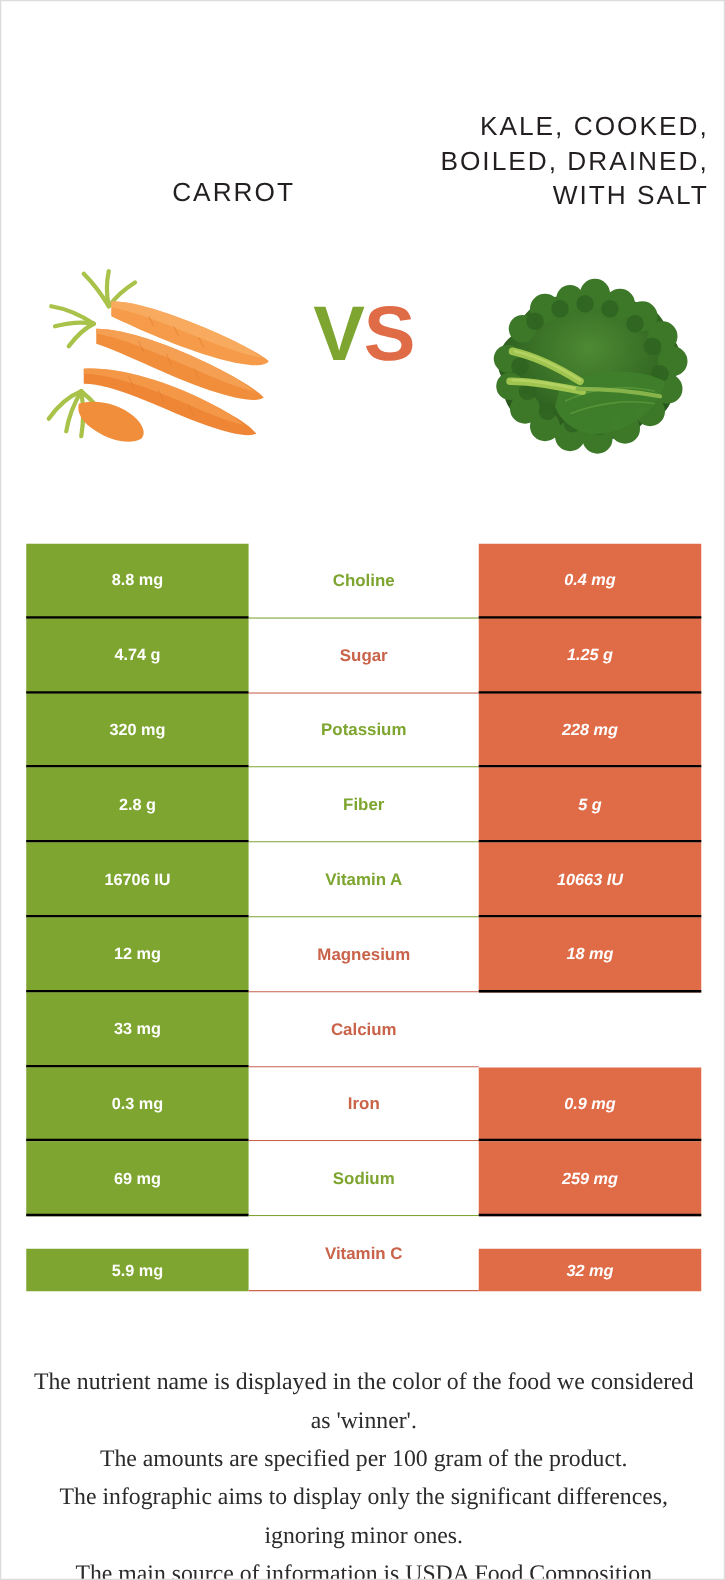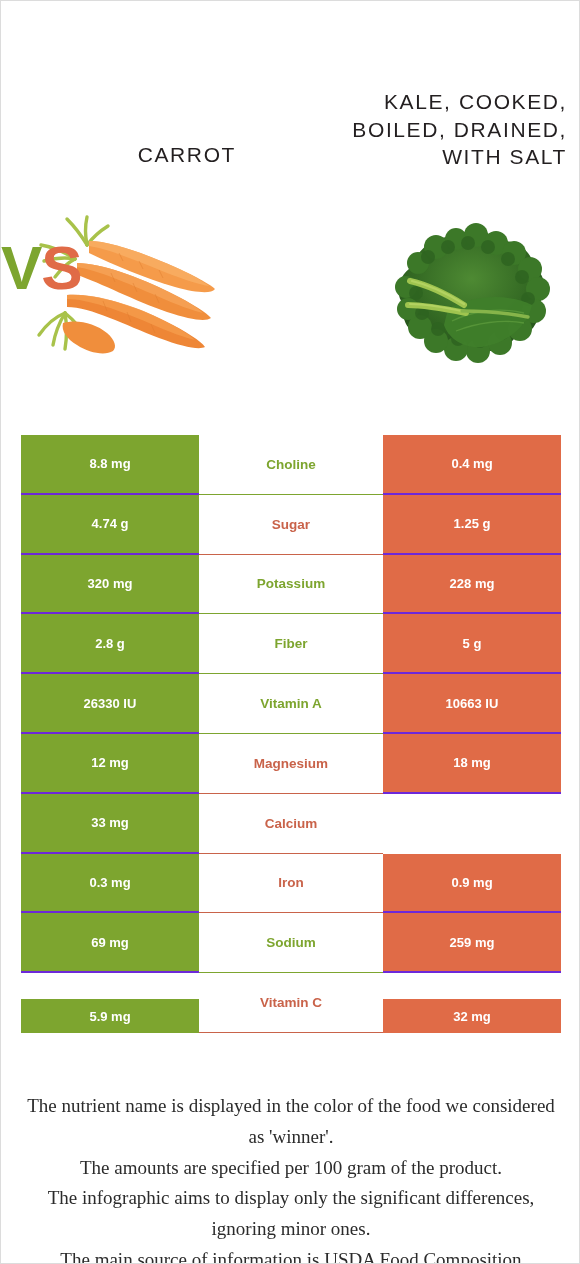--- a/index.html
+++ b/index.html
@@ -65,20 +65,21 @@
     height: 200px;
   }
   .slot-left  { left: 14px;  width: 215px; }
   .slot-right { right: 14px; width: 215px; }
 
   .vs {
     position: absolute;
     left: 0;
     right: 0;
     top: 36px;
+    text-align: center;
     font-family: "Liberation Sans", sans-serif;
     font-weight: 700;
     font-size: 62px;
     letter-spacing: -1px;
     line-height: 1;
     z-index: 4;
   }
   .vs-v { color: #7DA52F; }
   .vs-s { color: #E06B47; }
 
@@ -99,24 +100,24 @@
     display: flex;
     align-items: center;
     justify-content: center;
     font-size: 13px;
     font-weight: 700;
     box-sizing: border-box;
   }
   .cell-left, .cell-right {
     width: 178px;
     color: #ffffff;
-    border-bottom: 2px solid #6d28d9;
+    border-bottom: 2px solid #000000;
   }
   .cell-left  { background: #7DA52F; }
-  .cell-right { background: #E06B47; }
+  .cell-right { background: #E06B47; font-style: italic; }
   .cell-mid {
     width: 184px;
     background: #ffffff;
     font-size: 13.5px;
     border-bottom: 1px solid transparent;
   }
   .row:last-child .cell-left,
   .row:last-child .cell-right {
     border-bottom: none;
     margin-top: 26px;
@@ -293,21 +294,21 @@
       <div class="cell cell-right">228 mg</div>
     </div>
 
     <div class="row">
       <div class="cell cell-left">2.8 g</div>
       <div class="cell cell-mid win-green line-green">Fiber</div>
       <div class="cell cell-right">5 g</div>
     </div>
 
     <div class="row">
-      <div class="cell cell-left">26330 IU</div>
+      <div class="cell cell-left">16706 IU</div>
       <div class="cell cell-mid win-green line-green">Vitamin A</div>
       <div class="cell cell-right">10663 IU</div>
     </div>
 
     <div class="row">
       <div class="cell cell-left">12 mg</div>
       <div class="cell cell-mid win-orange line-orange">Magnesium</div>
       <div class="cell cell-right">18 mg</div>
     </div>
 

